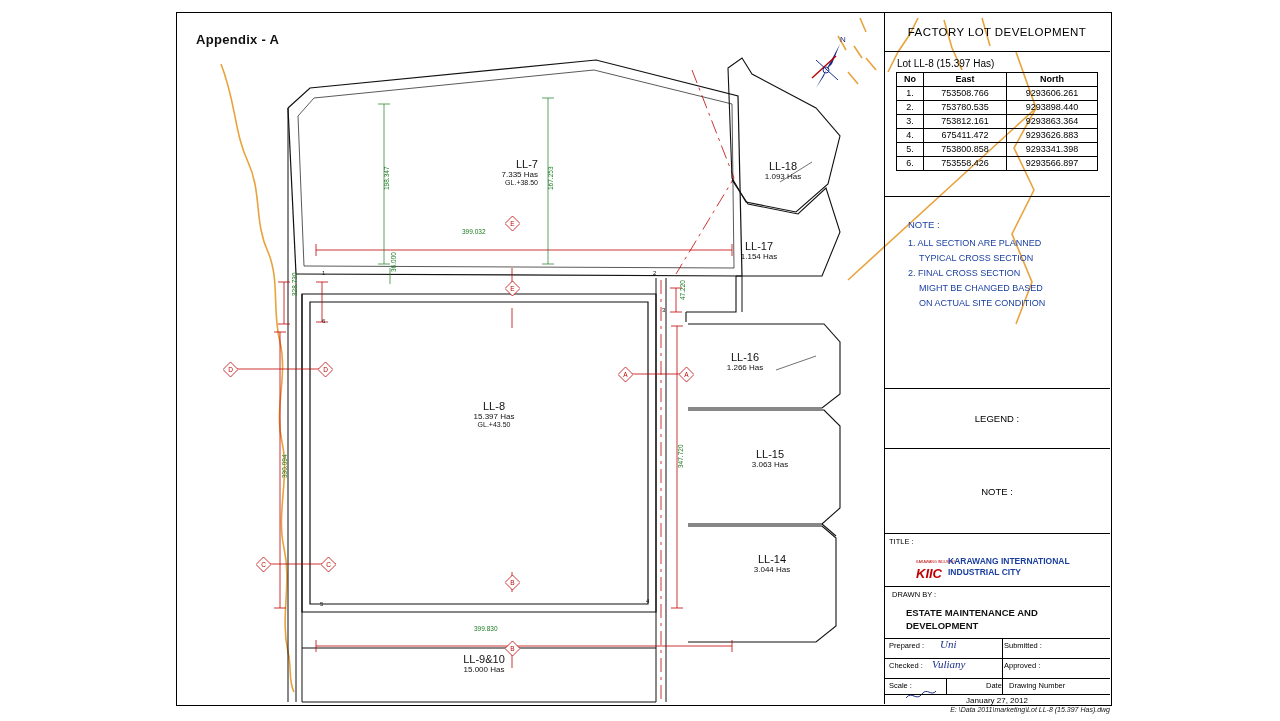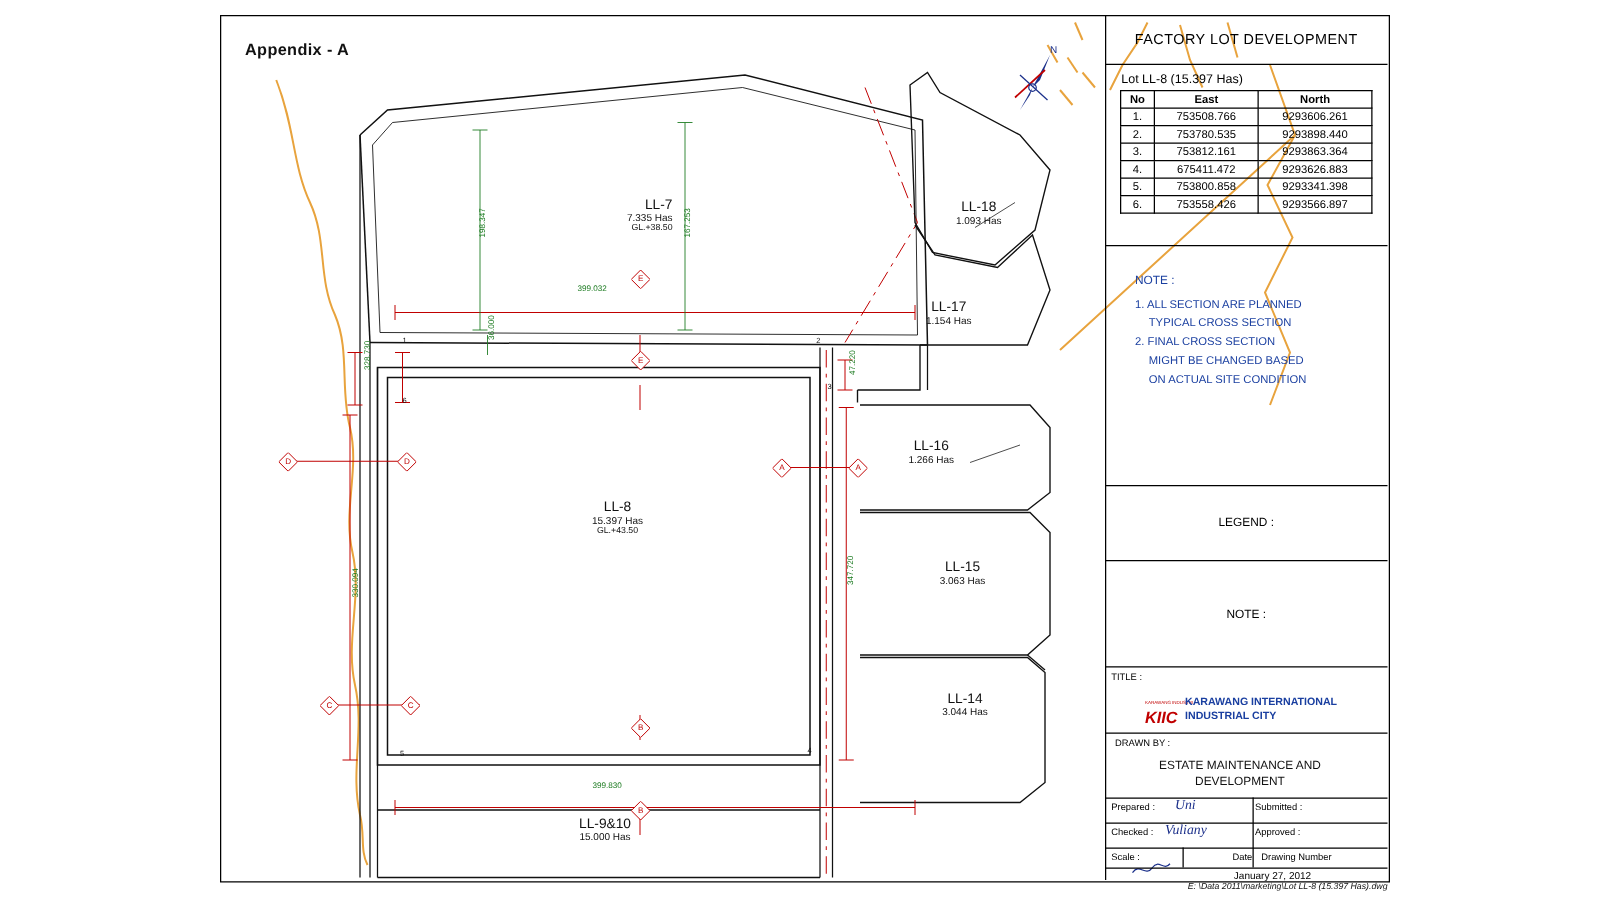--- a/index.html
+++ b/index.html
@@ -30,22 +30,22 @@
   .note-head{font-size:9.5px;color:#1a3fa0;margin-bottom:6px;}
   .note-line{font-size:9px;color:#1a3fa0;line-height:15px;white-space:nowrap;}
   .note-ind{padding-left:11px;}
   .tb-label{font-size:7.5px;color:#000;}
   .tb-sep{position:absolute;left:0;width:226px;border-top:1px solid #000;}
   .vsep{position:absolute;border-left:1px solid #000;}
 
   .kiic-logo{position:absolute;left:8px;top:22px;width:52px;height:26px;margin-left:24px;}
   .kiic-name{position:absolute;left:64px;top:22px;font-size:8.5px;font-weight:bold;color:#1a3fa0;line-height:11px;}
   .drawn{position:absolute;left:8px;top:56px;font-size:7.5px;}
-  .estate{position:absolute;left:8px;top:72px;width:200px;text-align:center;font-size:9.5px;font-weight:normal;color:#111;line-height:13px;}
-  .date-txt{position:absolute;left:22px;top:148px;width:120px;text-align:center;font-size:8px;padding-left:21px;}
+  .estate{position:absolute;left:22px;top:72px;width:200px;text-align:left;font-size:9.5px;font-weight:bold;color:#111;line-height:13px;}
+  .date-txt{position:absolute;left:22px;top:148px;width:120px;text-align:center;font-size:8px;}
 
   .sig{font-family:"Liberation Serif",serif;font-style:italic;font-size:11px;color:#1b2f8a;}
 
   
   .footer{position:absolute;left:176px;top:706px;width:934px;font-size:7.5px;font-style:italic;color:#111;}
   .footer-right{position:absolute;right:0;top:0;font-size:7px;font-style:italic;}
 
   
   .lot{position:absolute;text-align:center;}
   .lot .nm{font-size:11px;color:#111;}

